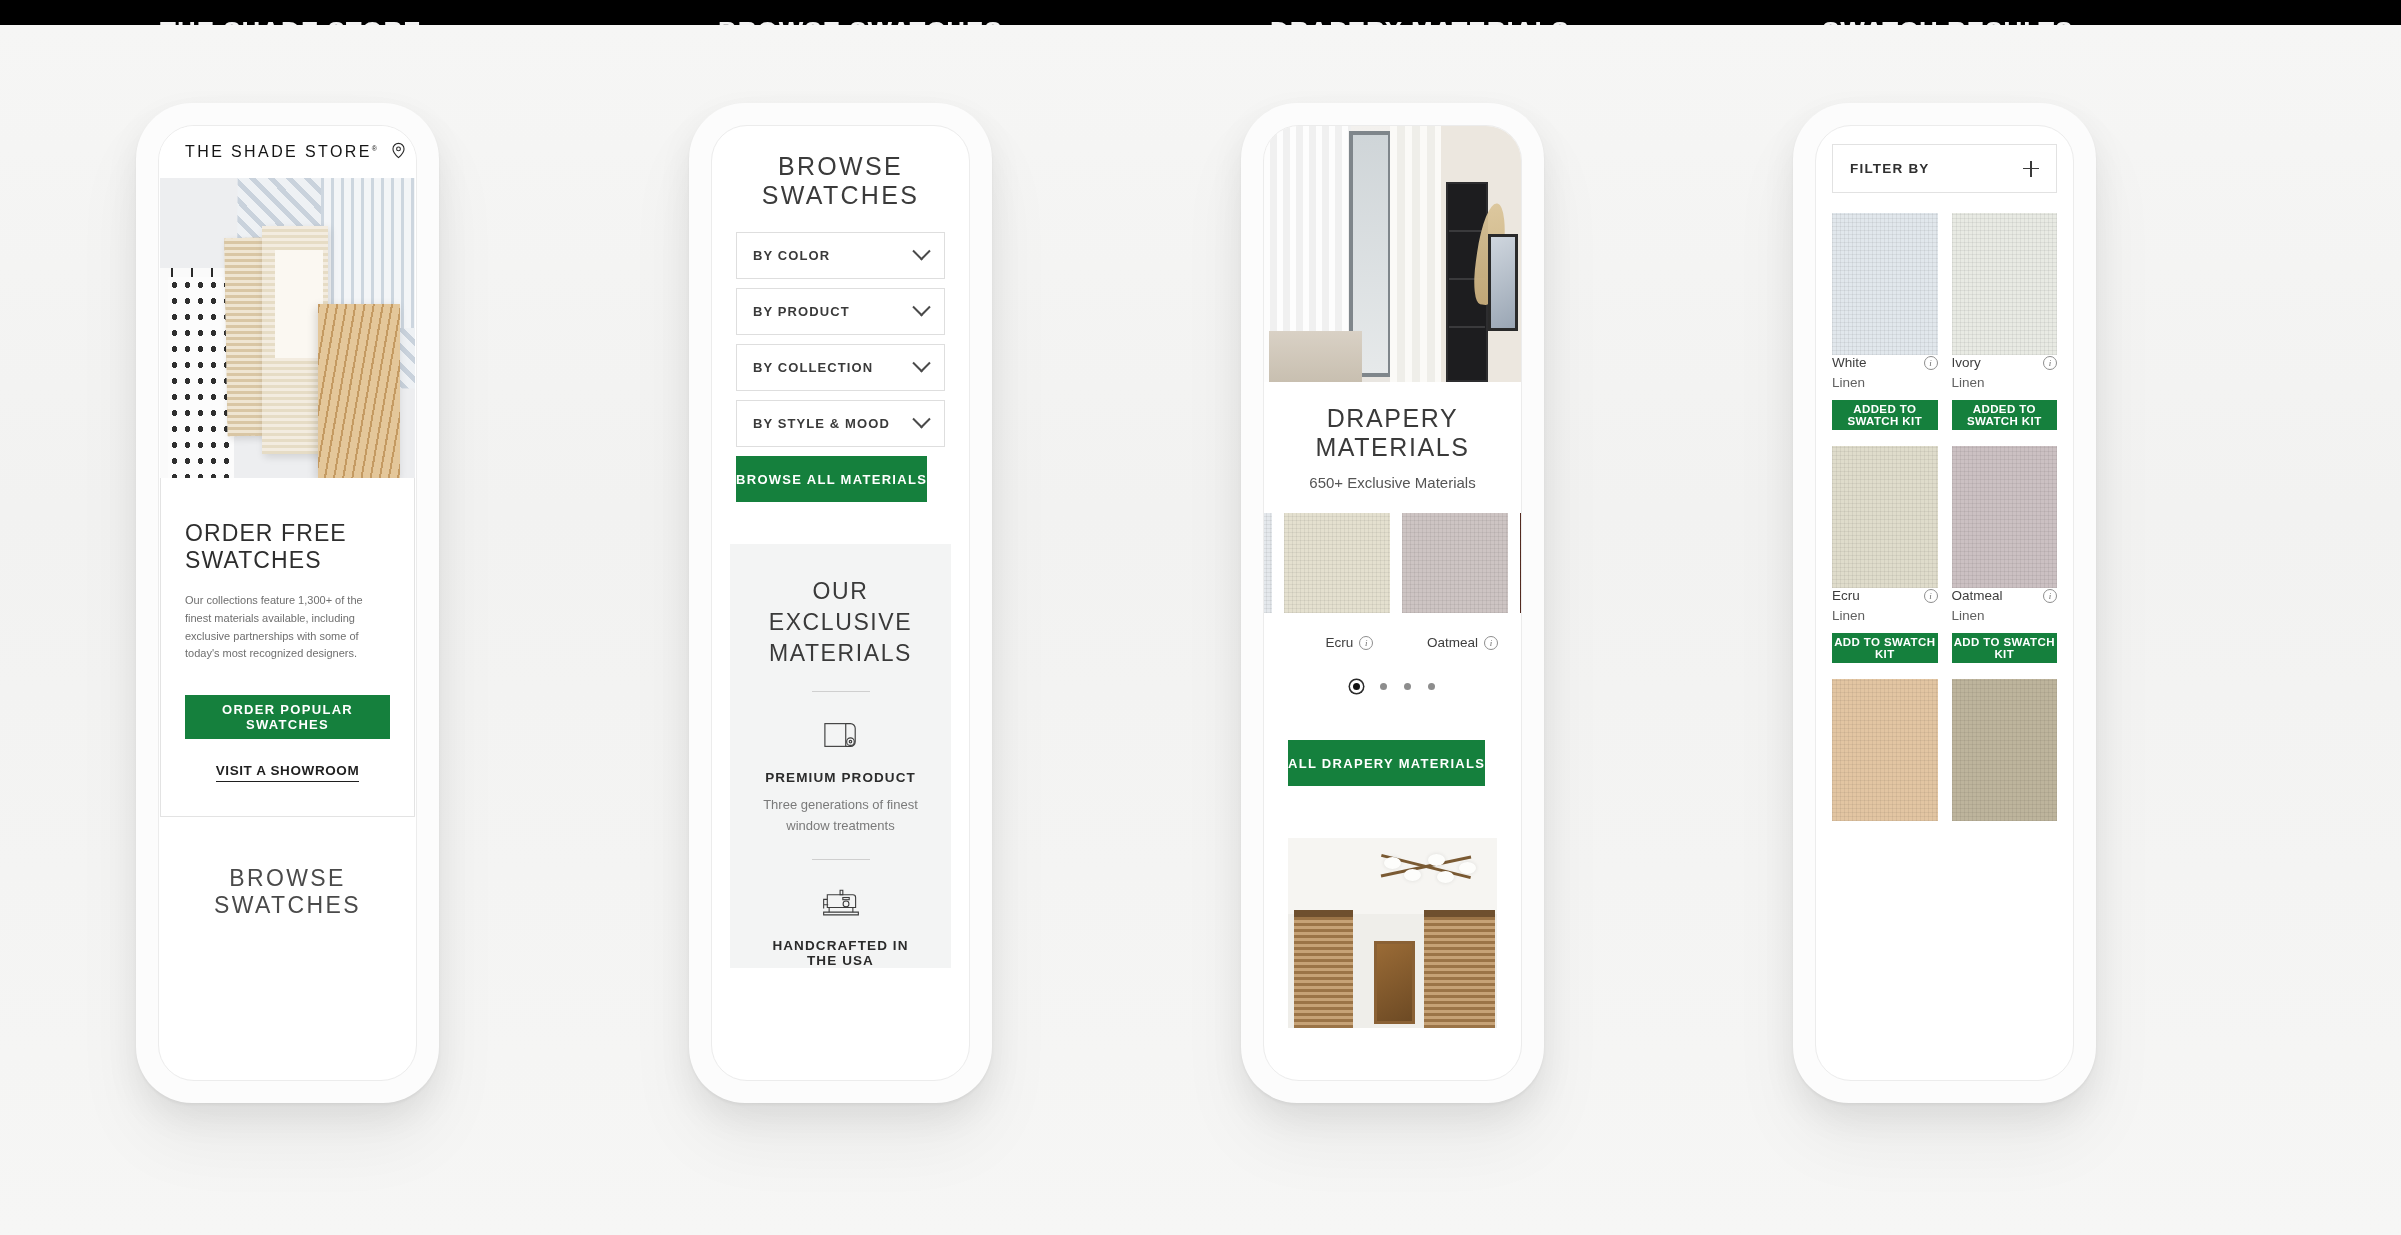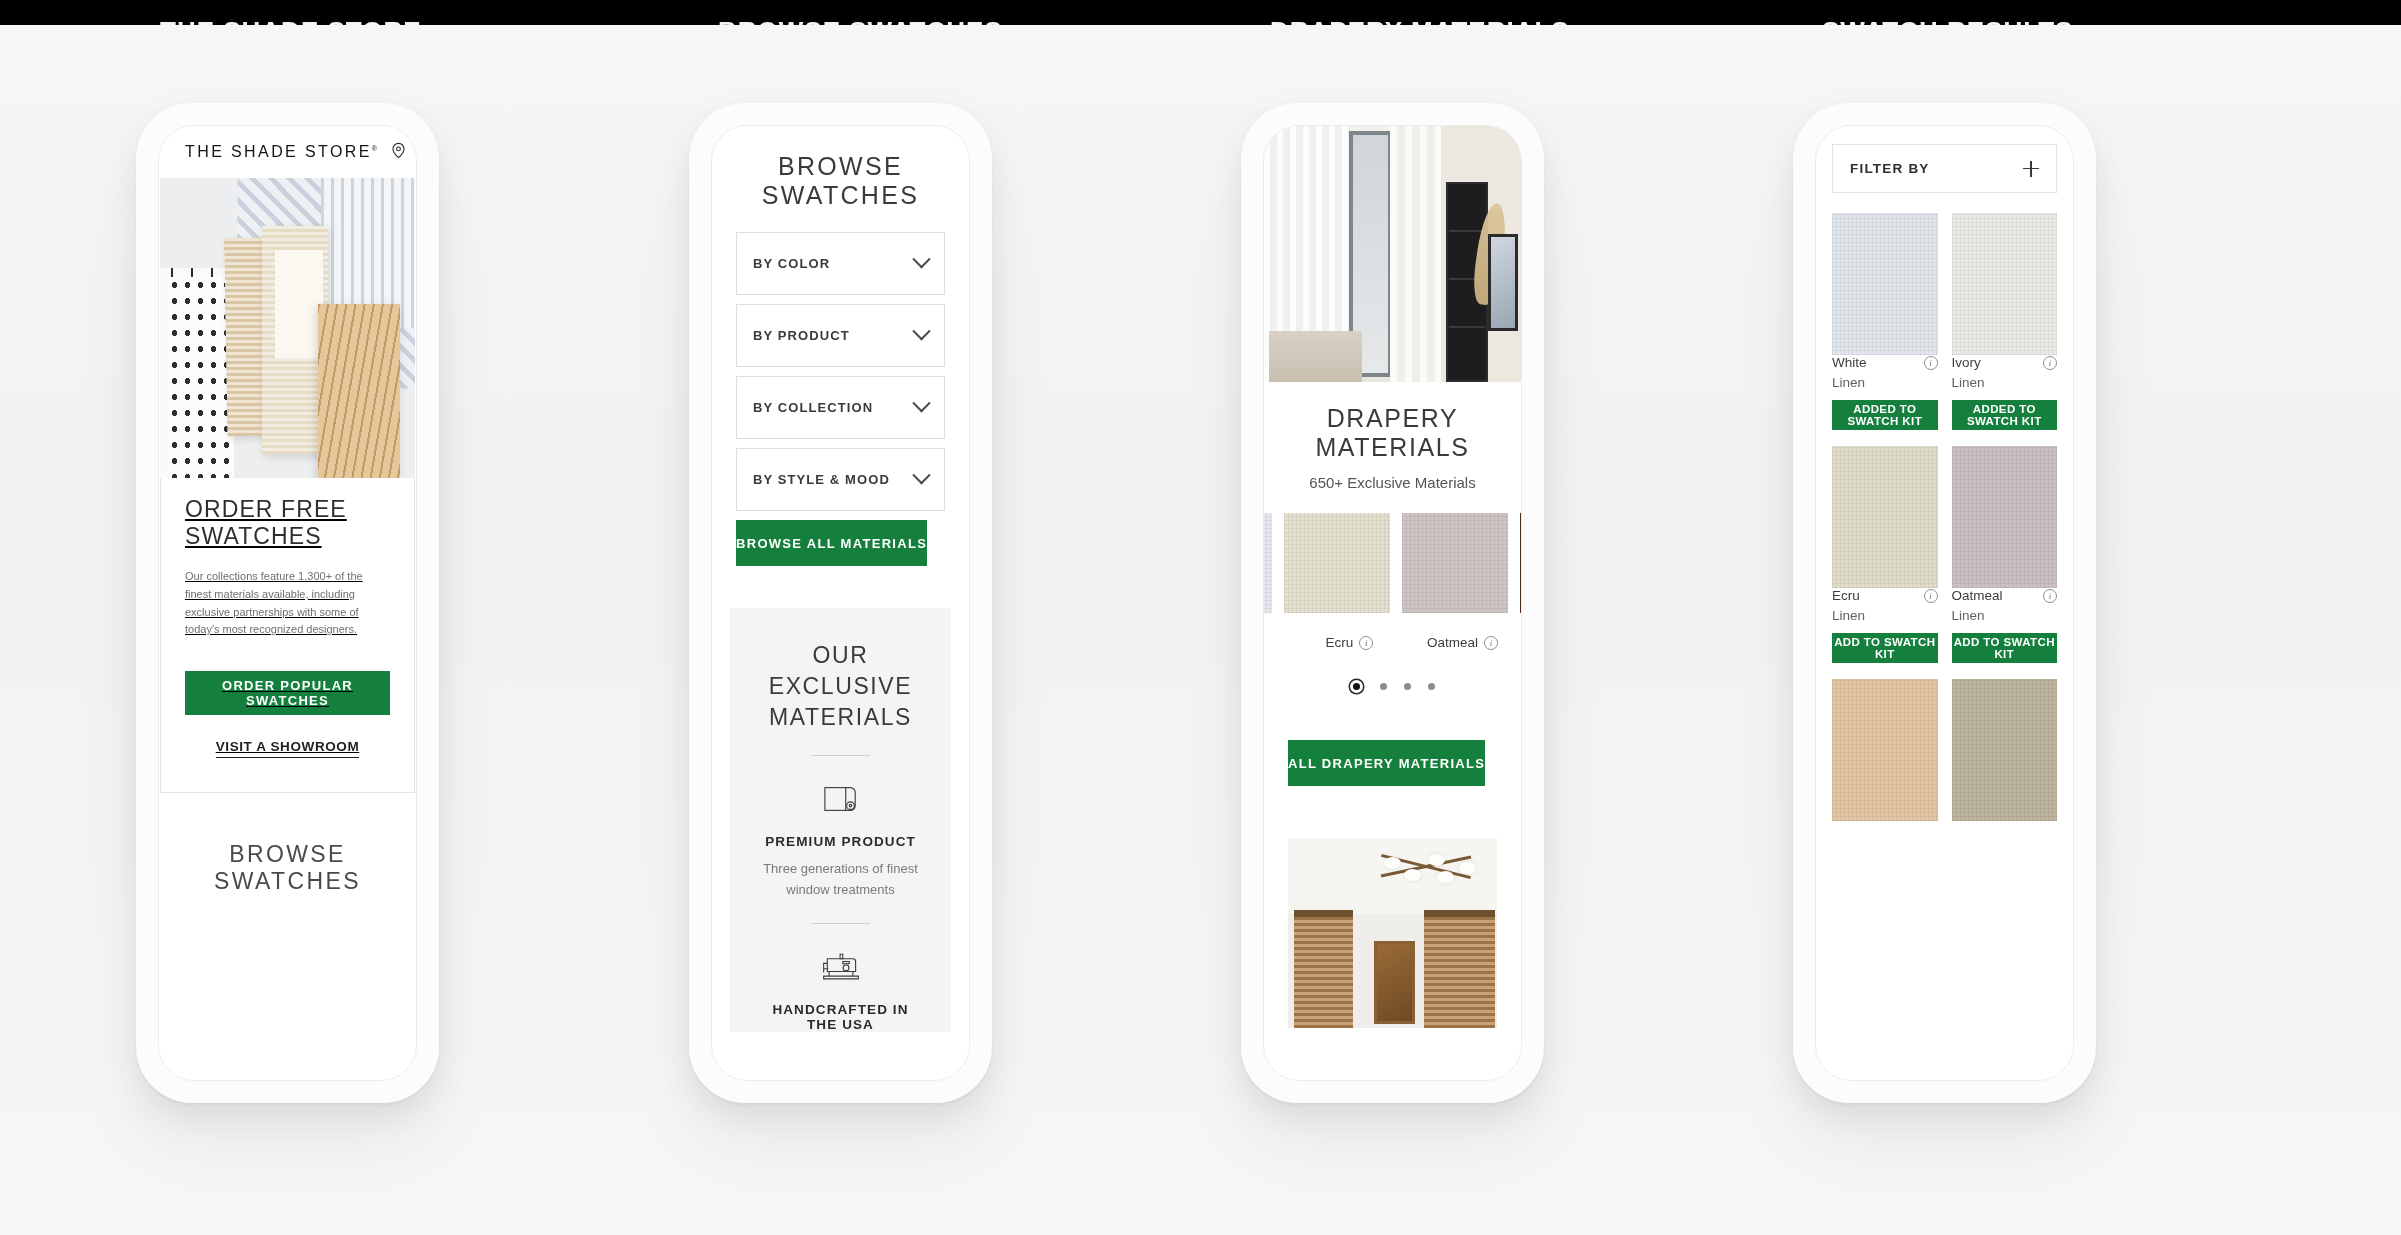--- a/index.html
+++ b/index.html
@@ -182,22 +182,21 @@
       repeating-linear-gradient(100deg, #c49a62 0 2px, #e4c79a 2px 9px),
       repeating-linear-gradient(0deg, #b98f58 0 2px, #e8cda3 2px 14px);
     box-shadow: -2px 3px 9px rgba(0,0,0,.15);
   }
 
   .p1-card {
     margin: 0 1px;
     border: 1px solid #e3e3e3;
     border-top: none;
     background: #fff;
-    padding: 18px 24px 34px;
-    text-decoration: underline;
+    padding: 42px 24px 34px;
   }
   .p1-card h2 {
     font-size: 23px;
     letter-spacing: 1.1px;
     font-weight: 300;
     color: #2e2e2e;
     margin-bottom: 18px;
   }
   .p1-card p {
     font-size: 11px;
@@ -235,21 +234,21 @@
   .p2-title {
     padding: 26px 0 22px;
     font-size: 25px;
     letter-spacing: 2.3px;
     font-weight: 300;
     color: #3b3b3b;
     text-align: center;
   }
   .p2-selects { padding: 0 24px; }
   .sel {
-    height: 63px;
+    height: 47px;
     border: 1px solid #dedede;
     display: flex;
     align-items: center;
     padding: 0 16px;
     margin-bottom: 9px;
     cursor: pointer;
     background: #fff;
   }
   .sel span {
     flex: 1;

